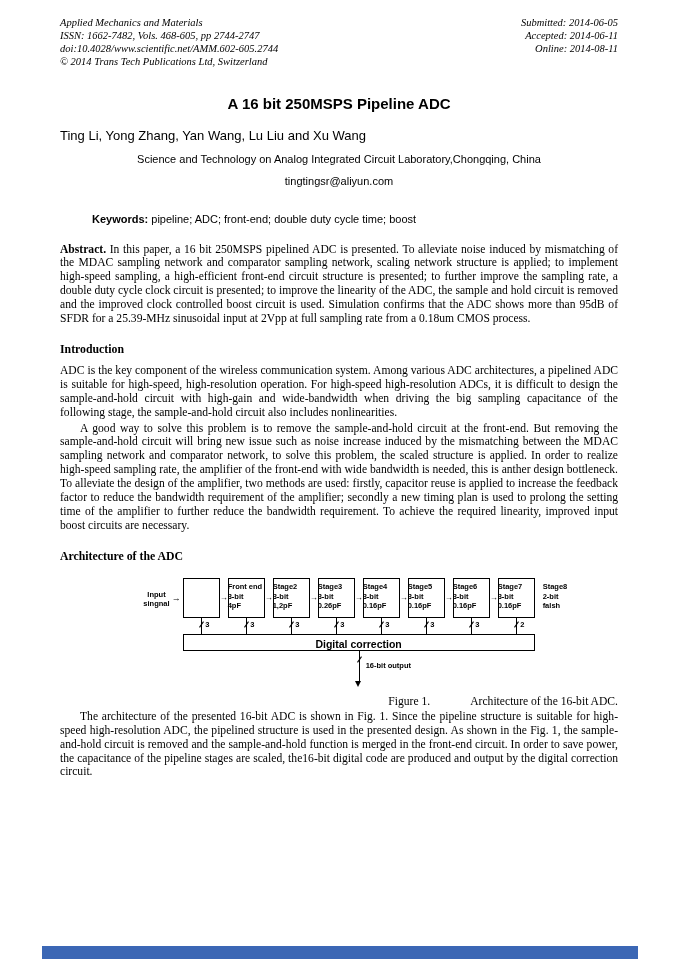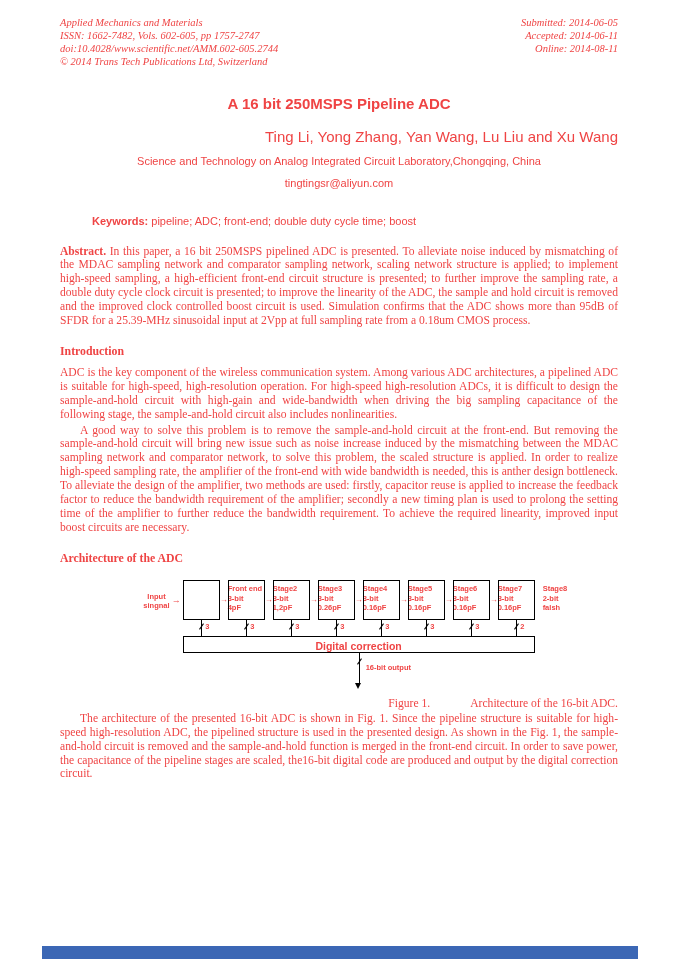--- a/index.html
+++ b/index.html
@@ -1,27 +1,27 @@
 <!DOCTYPE html>
 <html><head>
 <meta charset="utf-8">
 <style>
   * { margin:0; padding:0; box-sizing:border-box; }
   html,body { background:#ffffff; }
   .page {
     width:678px; height:959px; background:#fff; position:relative; overflow:hidden;
-    font-family:"Liberation Serif", serif; color:#ef4444;
+    font-family:"Liberation Serif", serif; color:#000000;
     padding:16px 60px 0 60px;
   }
   
   .hdr { display:flex; justify-content:space-between; font-style:italic; font-size:10.5px; line-height:1.25; }
   .hdr-right { text-align:right; }
   
   .title { margin-top:26px; text-align:center; font-family:"Liberation Sans", sans-serif; font-weight:bold; font-size:15px; }
-  .authors { margin-top:16px; text-align:right; font-family:"Liberation Sans", sans-serif; font-size:15px; }
+  .authors { margin-top:16px; text-align:left; font-family:"Liberation Sans", sans-serif; font-size:13px; }
   .affil { margin-top:10px; text-align:center; font-family:"Liberation Sans", sans-serif; font-size:11px; }
   .email { margin-top:10px; text-align:center; font-family:"Liberation Sans", sans-serif; font-size:11px; }
   
   .keywords { margin-top:26px; font-family:"Liberation Sans", sans-serif; font-size:11px; }
   .keywords .lbl { font-weight:bold;padding-left:32px; }
   .abstract { margin-top:18px; font-size:11.6px; line-height:1.2; text-align:justify; }
   .abstract .lbl { font-weight:bold; }
   
   .sect-h { margin-top:16px; font-weight:bold; font-size:11.8px; }
   .para { margin-top:7px; font-size:11.6px; line-height:1.2; text-align:justify; }
@@ -57,21 +57,21 @@
   .footer-bar { position:absolute; left:42px; right:40px; bottom:0; height:13px; background:#3b67b5; }
 </style>
 </head>
 <body>
 
 <div class="page">
 
   <div class="hdr">
     <div class="hdr-left">
       <div>Applied Mechanics and Materials</div>
-      <div>ISSN: 1662-7482, Vols. 602-605, pp 1757-2747</div>
+      <div>ISSN: 1662-7482, Vols. 468-605, pp 2744-2747</div>
       <div>doi:10.4028/www.scientific.net/AMM.602-605.2744</div>
       <div>© 2014 Trans Tech Publications Ltd, Switzerland</div>
     </div>
     <div class="hdr-right">
       <div>Submitted: 2014-06-05</div>
       <div>Accepted: 2014-06-11</div>
       <div>Online: 2014-08-11</div>
     </div>
   </div>
 

